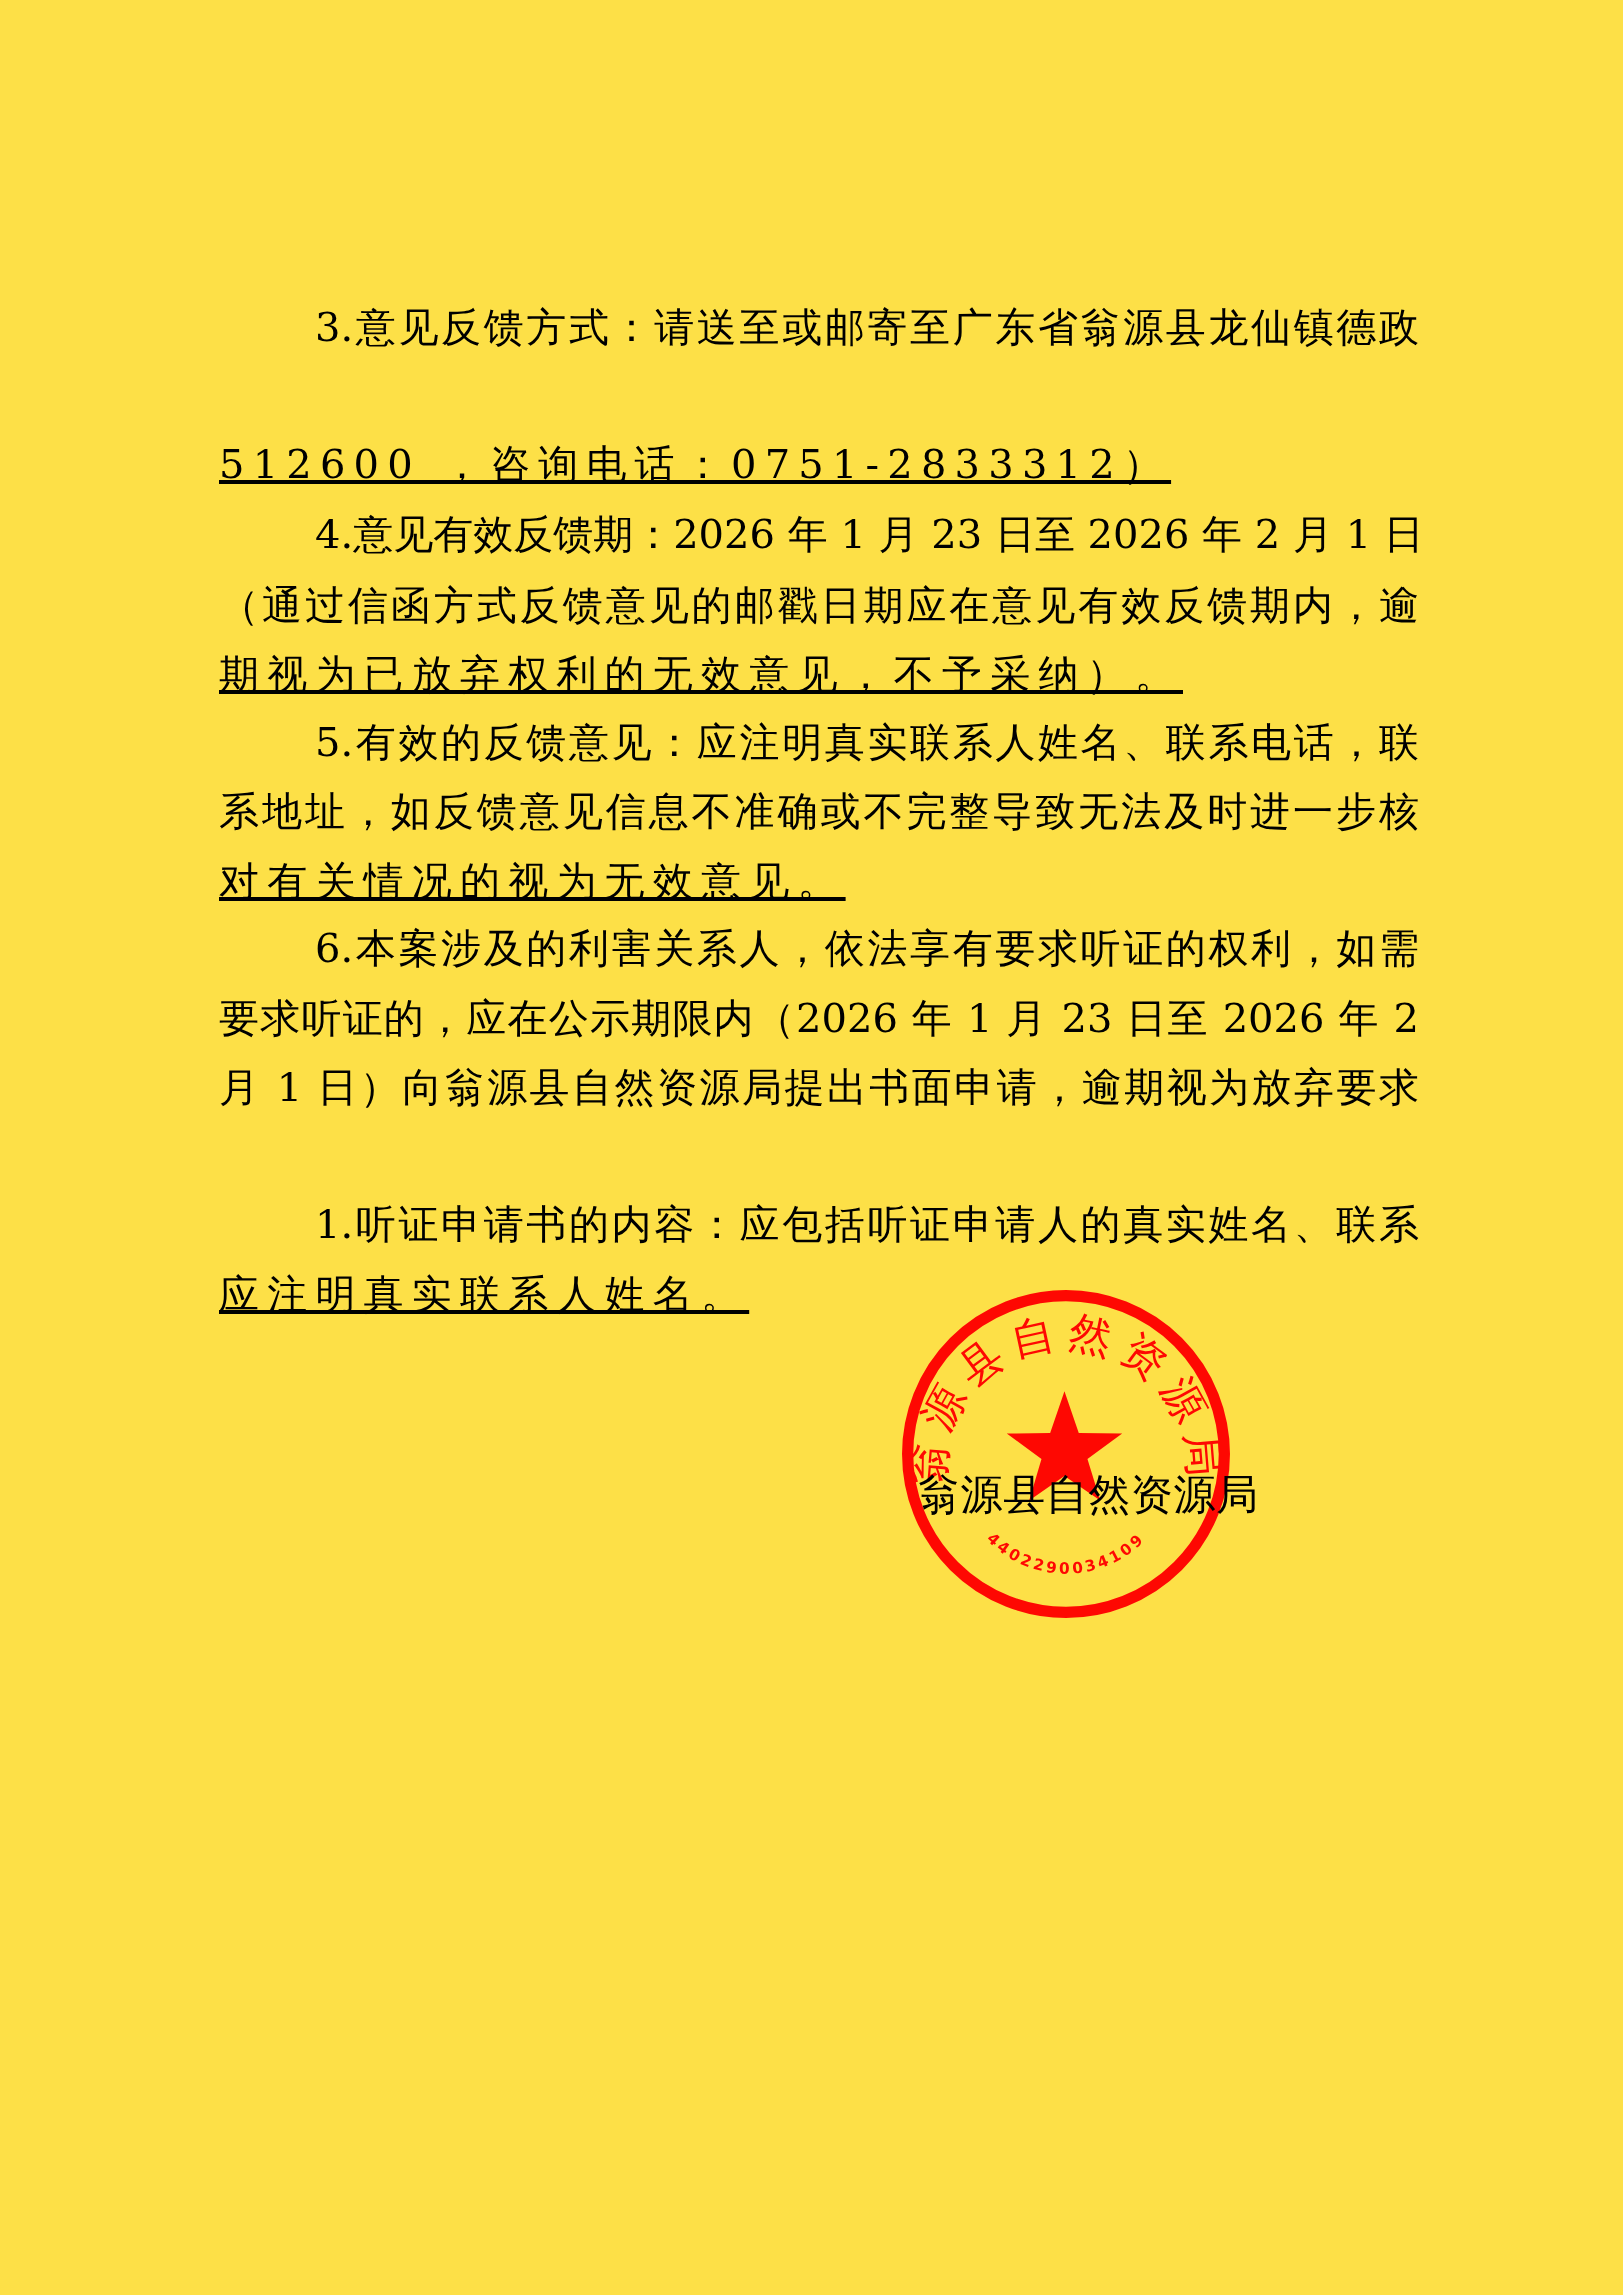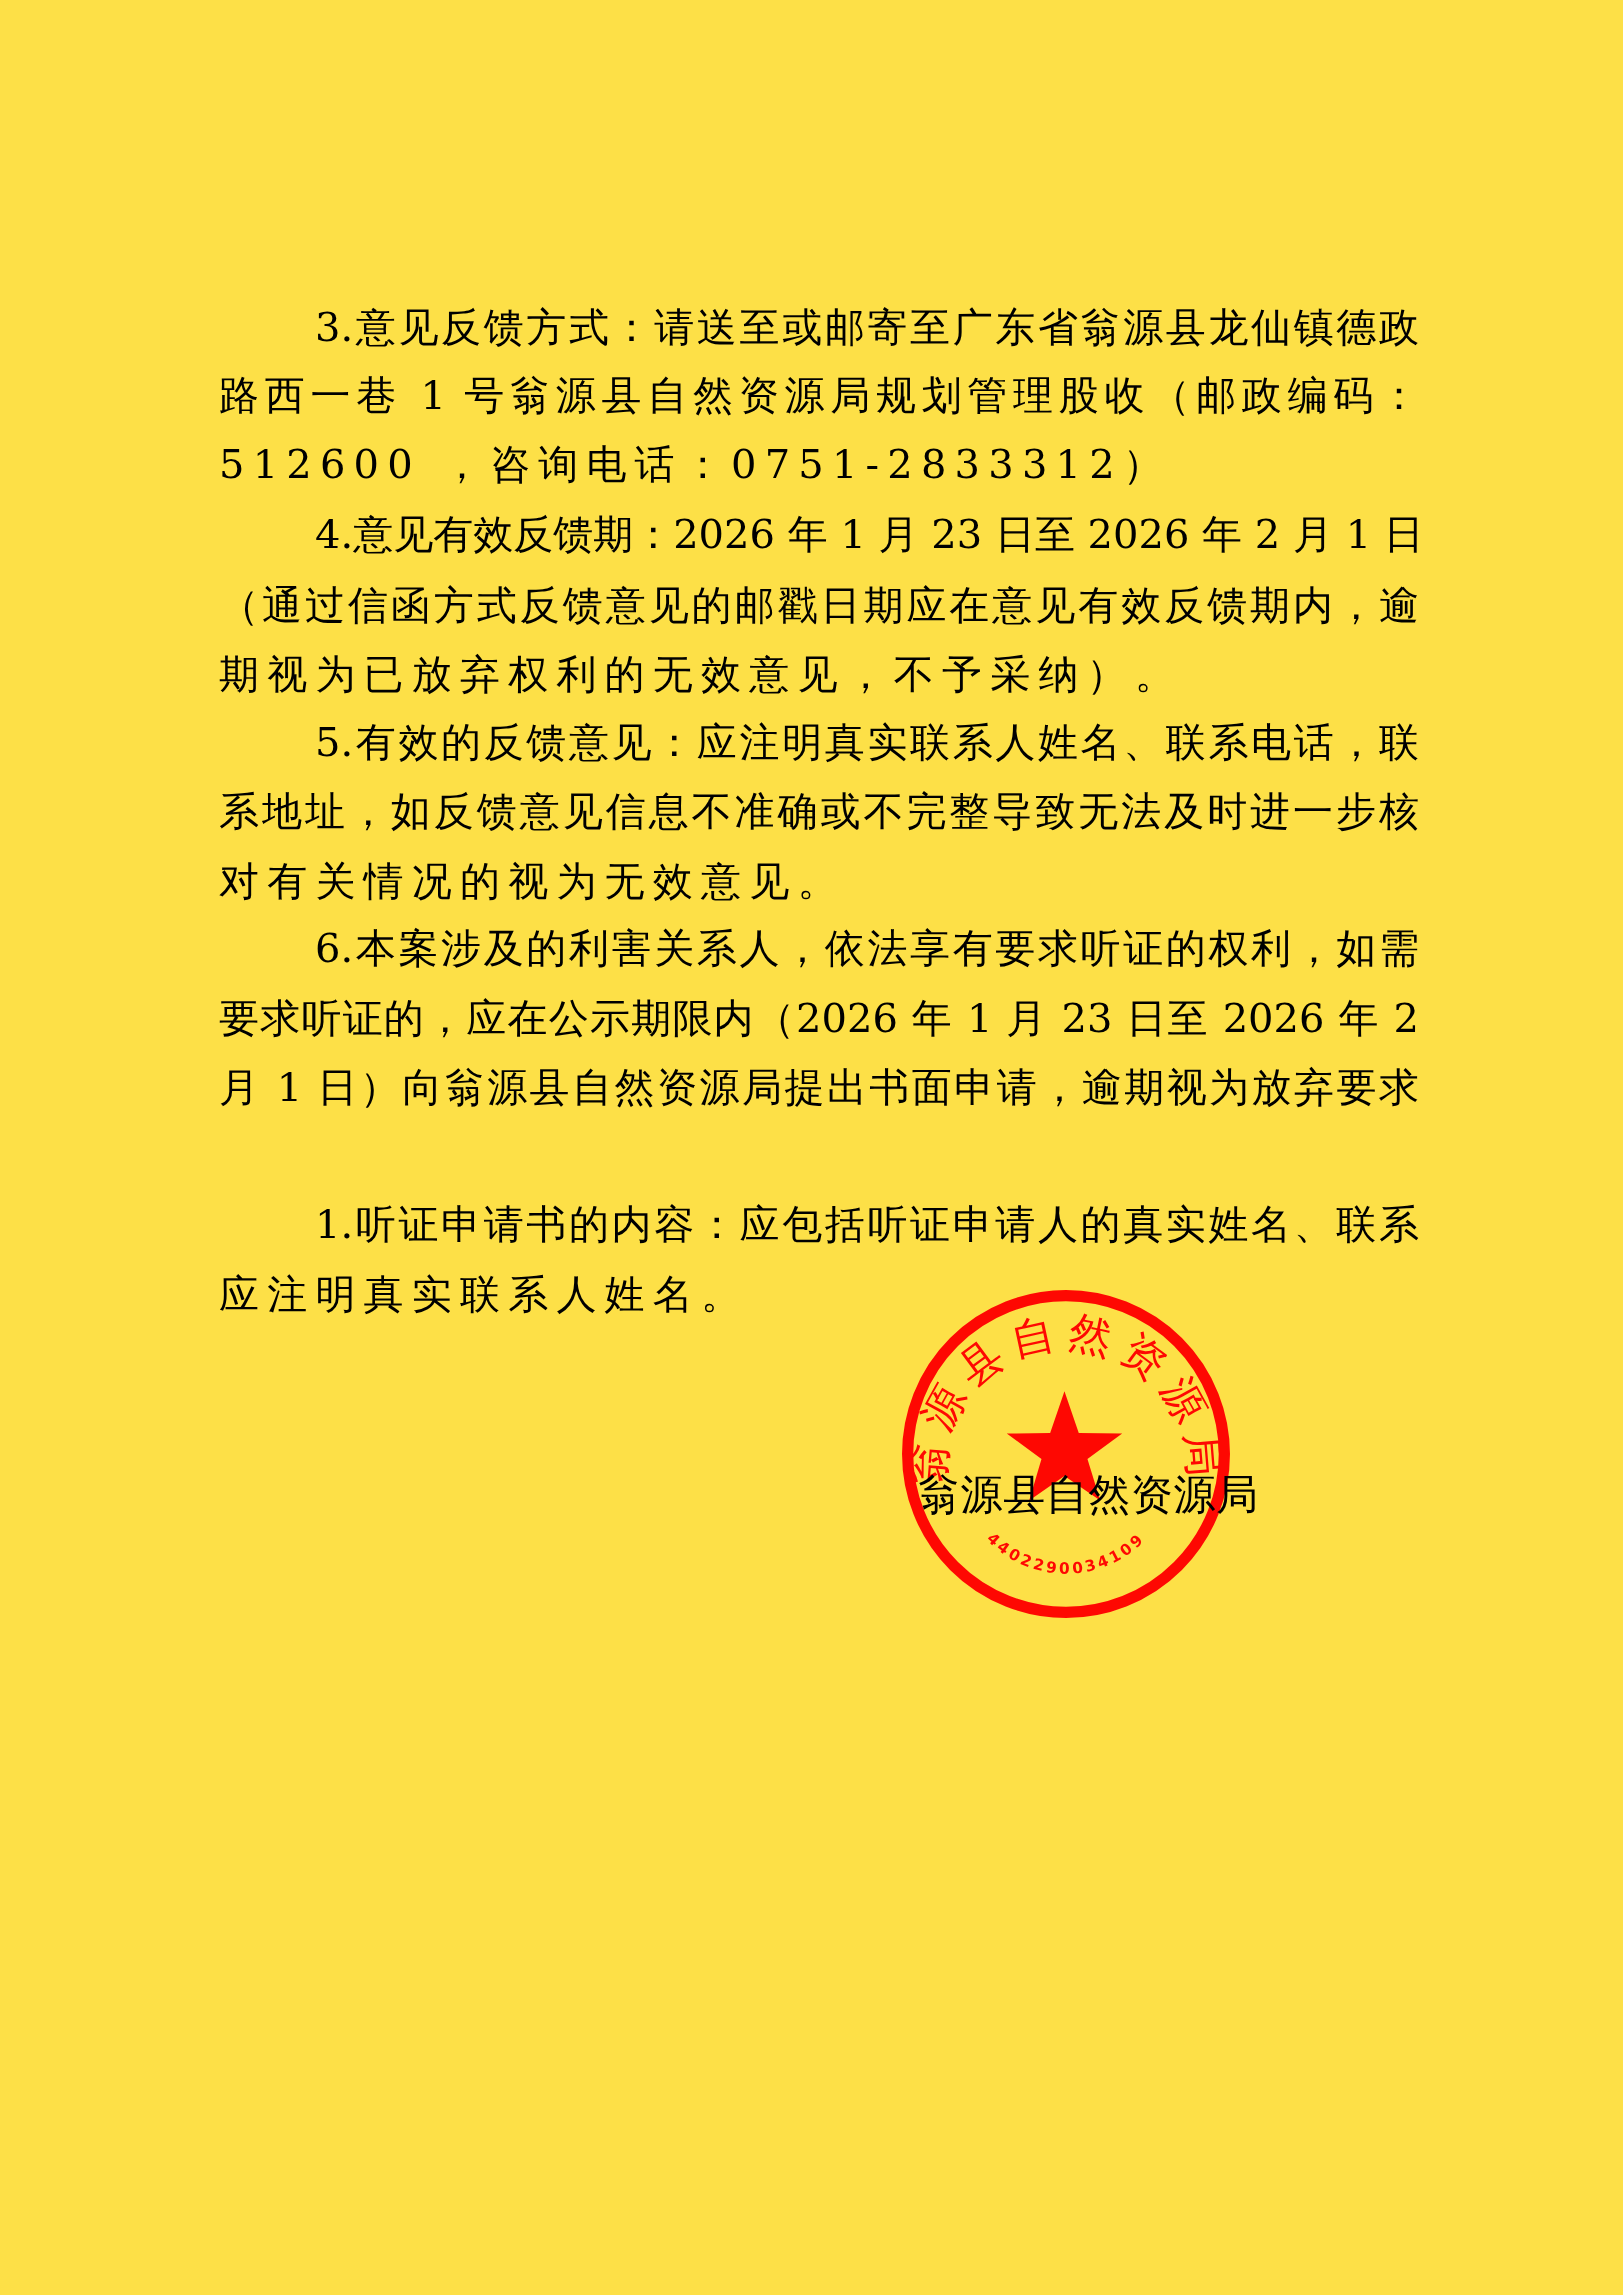--- a/index.html
+++ b/index.html
@@ -37,20 +37,21 @@
     color: #000000;
   }
   .line.indent {
     left: 315px;
     width: 1104px;
   }
   .line.last {
     text-align: left;
     text-align-last: left;
     letter-spacing: 8.2px;
+    text-decoration: underline;
   }
   .signature {
     position: absolute;
     font-size: 42px;
     line-height: 70px;
     height: 70px;
     white-space: nowrap;
     color: #000000;
     z-index: 3;
     text-align: justify;
@@ -80,21 +81,20 @@
     height: 100%;
     display: block;
   }
 </style>
 </head>
 <body>
 
 <div class="page">
 
   <div class="line indent" style="top:293px;">3.意见反馈方式：请送至或邮寄至广东省翁源县龙仙镇德政</div>
-  <div class="line" style="top:361px;">路西一巷 1 号翁源县自然资源局规划管理股收（邮政编码：</div>
   <div class="line last" style="top:430px;">512600 ，咨询电话：0751-2833312）</div>
 
   <div class="line indent" style="top:500px;">4.意见有效反馈期：2026 年 1 月 23 日至 2026 年 2 月 1 日</div>
   <div class="line" style="top:571px;">（通过信函方式反馈意见的邮戳日期应在意见有效反馈期内，逾</div>
   <div class="line last" style="top:640px;">期视为已放弃权利的无效意见，不予采纳）。</div>
 
   <div class="line indent" style="top:708px;">5.有效的反馈意见：应注明真实联系人姓名、联系电话，联</div>
   <div class="line" style="top:777px;">系地址，如反馈意见信息不准确或不完整导致无法及时进一步核</div>
   <div class="line last" style="top:847px;text-align:center;">对有关情况的视为无效意见。</div>
 

